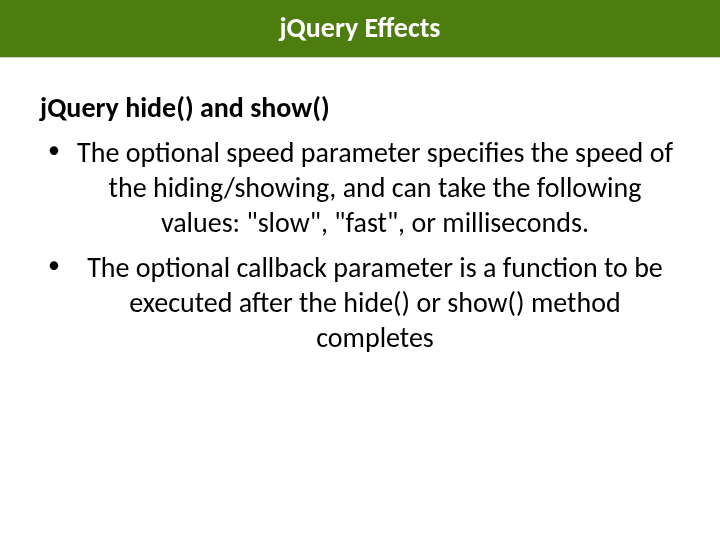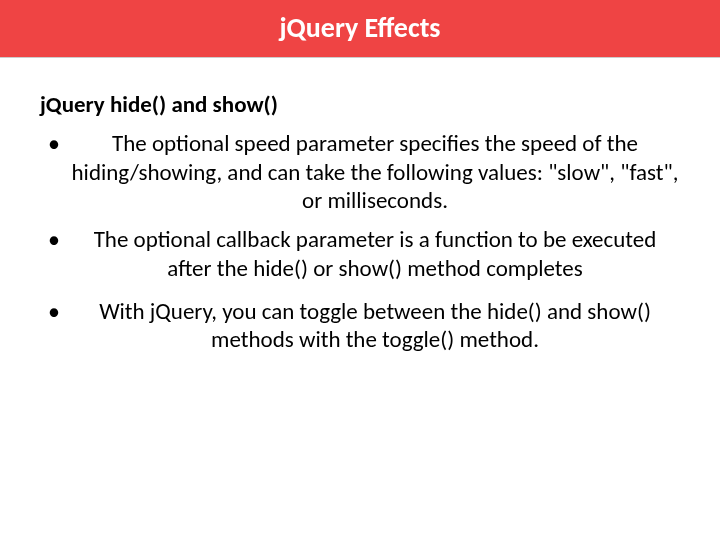--- a/index.html
+++ b/index.html
@@ -4,32 +4,32 @@
 <style>
   * { margin: 0; padding: 0; box-sizing: border-box; }
   body {
     width: 720px;
     height: 540px;
     background: #ffffff;
     font-family: Calibri, "Segoe UI", Arial, sans-serif;
     overflow: hidden;
   }
   .header {
-    background: #ef4444;
+    background: #4d7c0f;
     color: #ffffff;
     text-align: center;
     padding: 10px 0 12px 0;
     font-size: 28px;
     font-weight: bold;
     border-bottom: 1px solid #ccc;
   }
   .content {
     padding: 32px 40px 0 40px;
     color: #000000;
-    font-size: 23px;
+    font-size: 28px;
     line-height: 1.25;
   }
   .section-title {
     font-weight: bold;
     margin-bottom: 10px;
   }
   ul {
     list-style: none;
     margin: 0 0 14px 0;
   }
@@ -53,16 +53,13 @@
 <div class="header">
   <span>jQuery Effects</span>
 </div>
 
 <div class="content">
   <div class="section-title">jQuery hide() and show()</div>
   <ul>
     <li>The optional speed parameter specifies the speed of the hiding/showing, and can take the following values: "slow", "fast", or milliseconds.</li>
     <li>The optional callback parameter is a function to be executed after the hide() or show() method completes</li>
   </ul>
-  <ul>
-    <li>With jQuery, you can toggle between the hide() and show() methods with the toggle() method.</li>
-  </ul>
 </div>
 
 </body></html>

